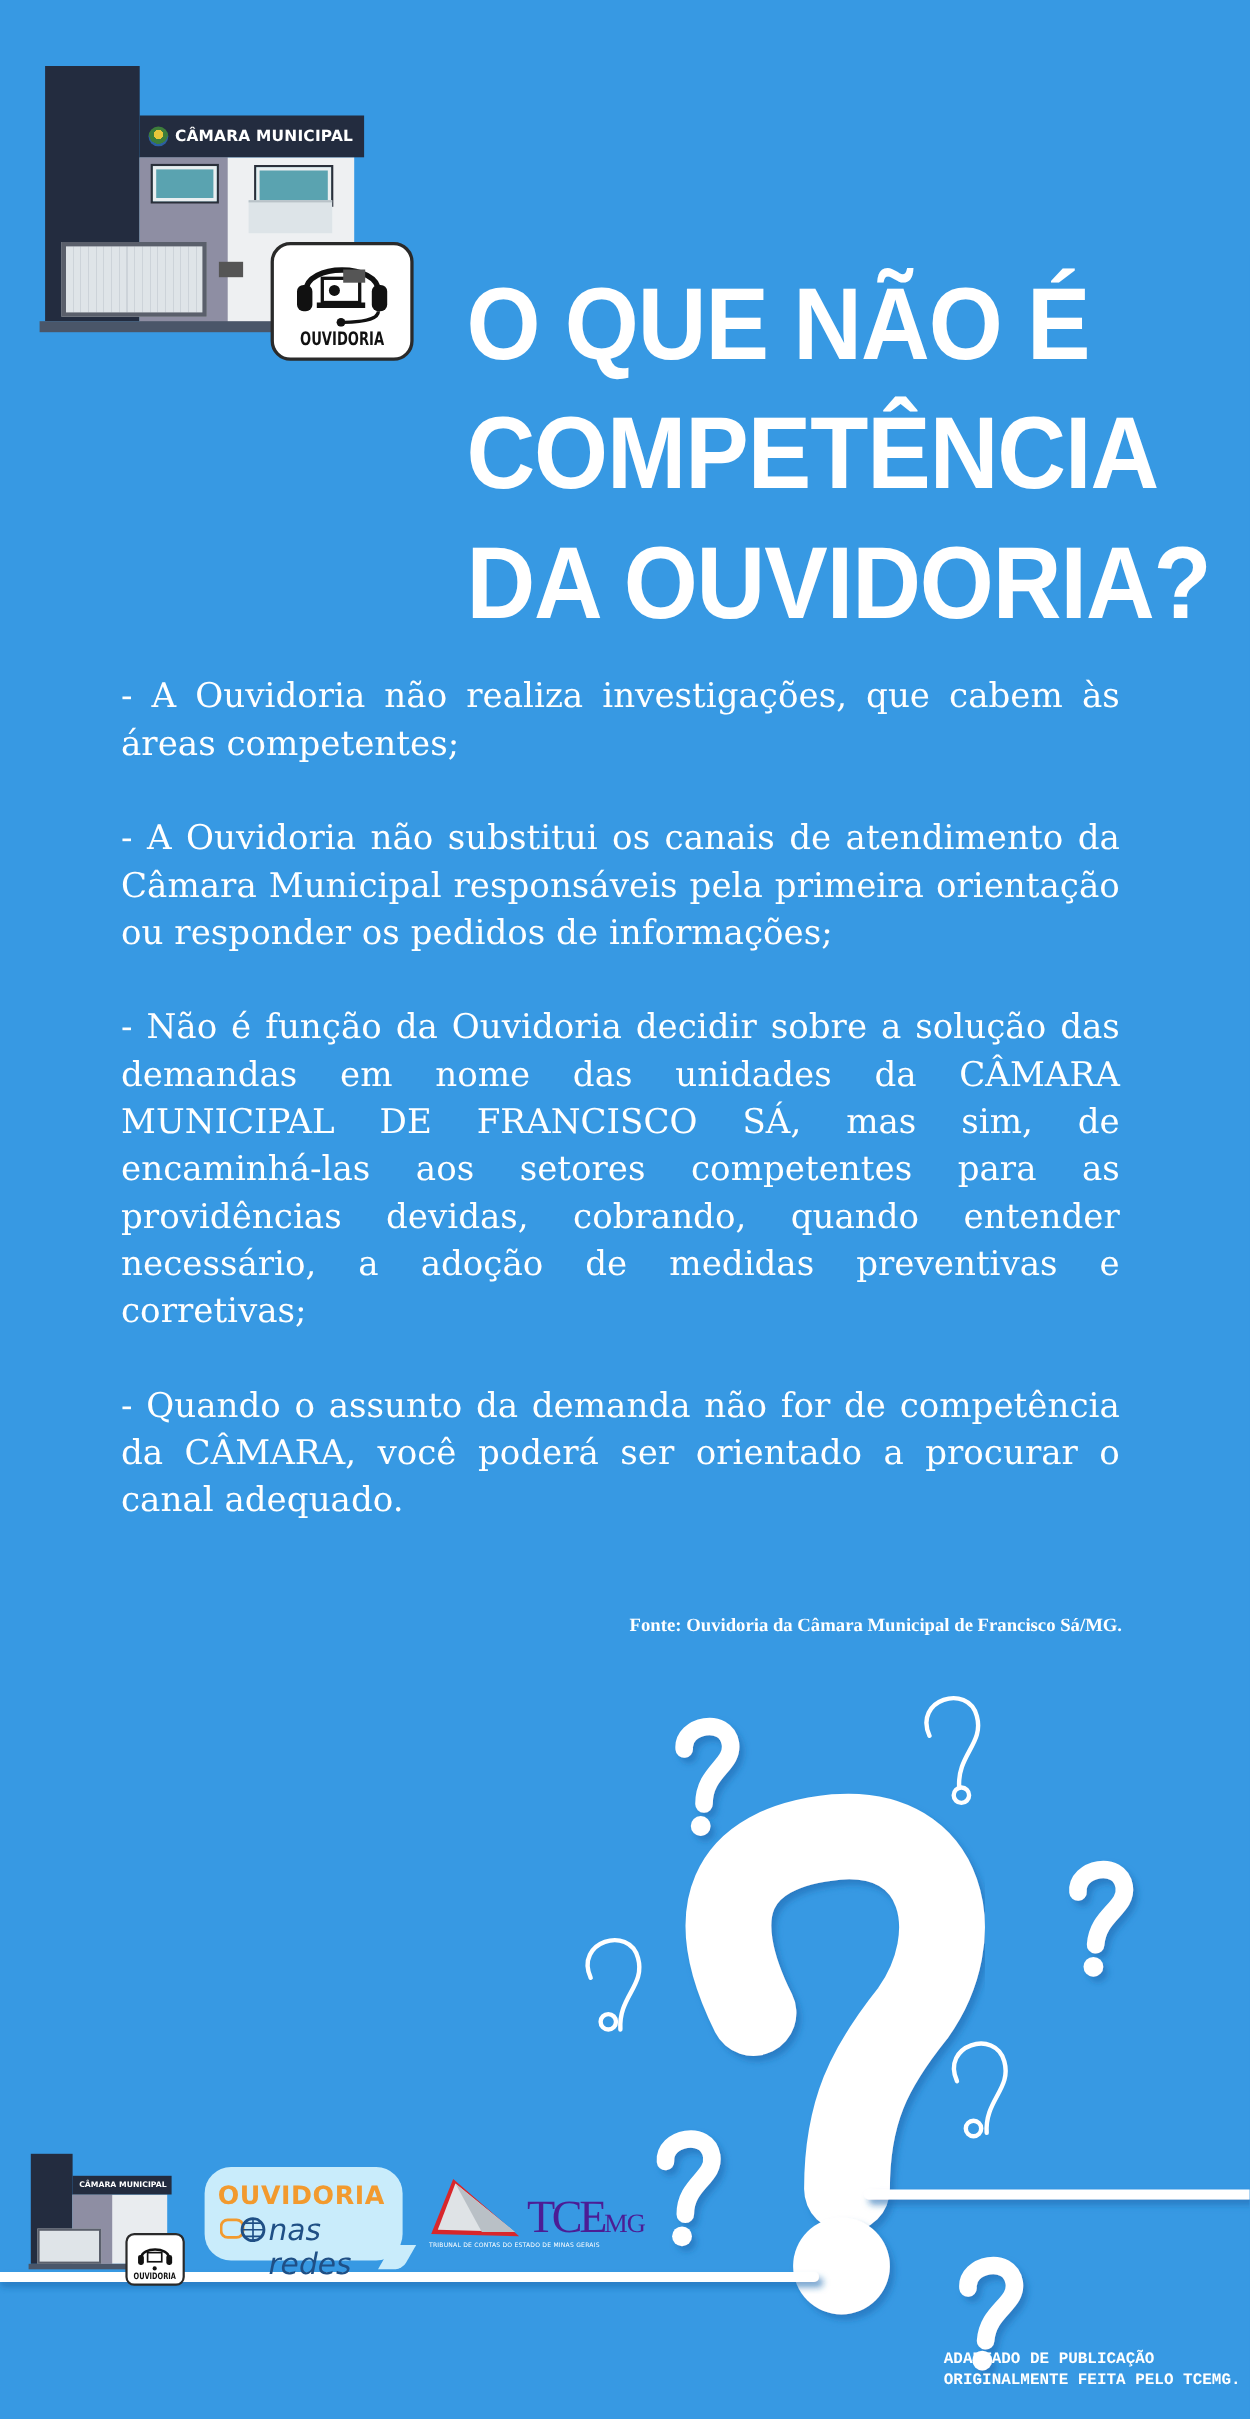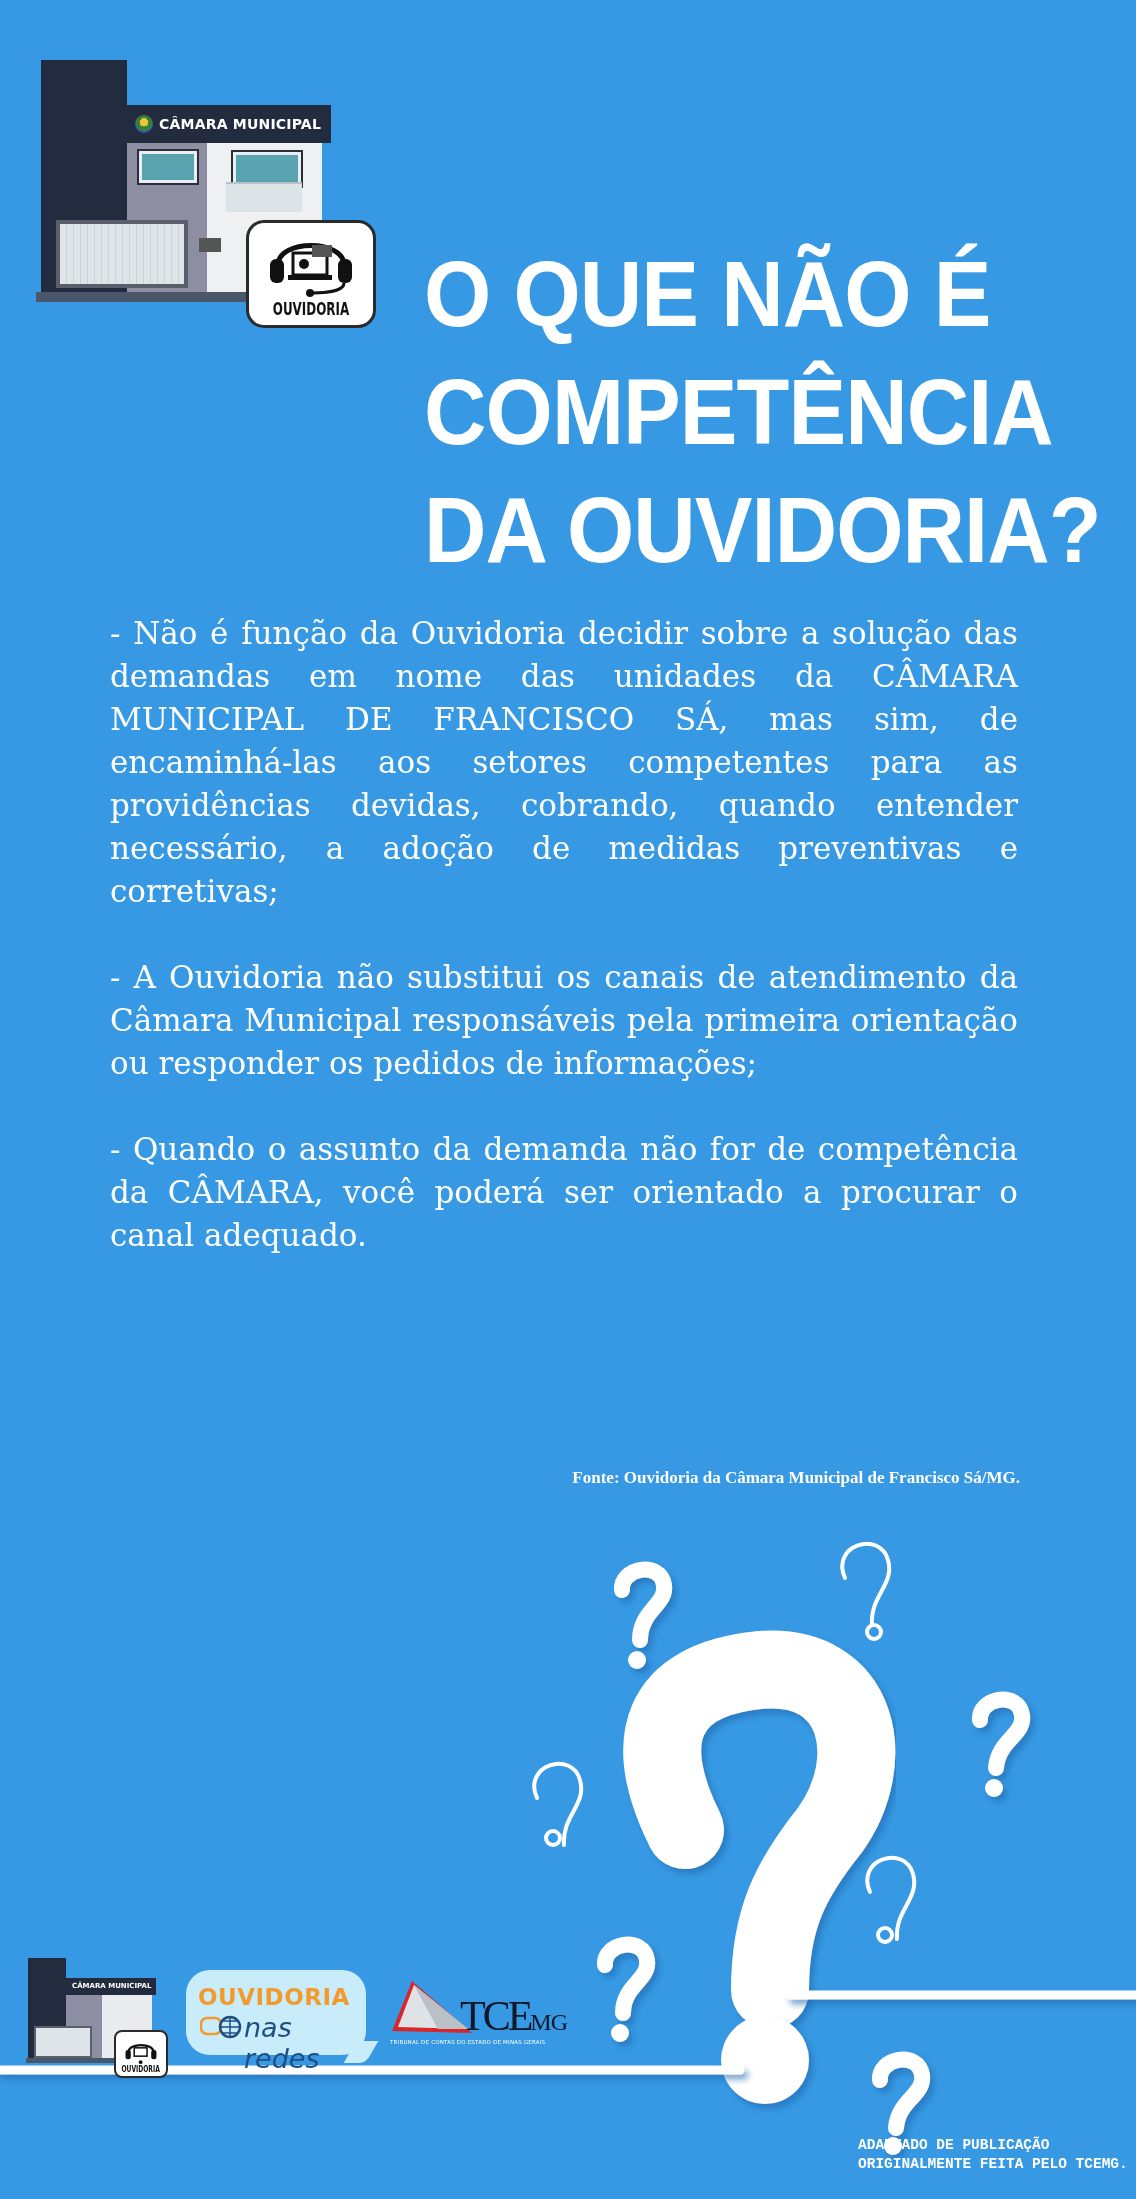--- a/index.html
+++ b/index.html
@@ -58,21 +58,21 @@
      display:flex; flex-direction:column; align-items:center; justify-content:flex-end; padding-bottom:2px; }
   .mini-badge .lbl { font-family:"DejaVu Sans",sans-serif; font-weight:bold; font-size:8px; color:#111; transform:scaleX(0.75); }
 
   .bubble { left: 186px; top: 1970px; width: 180px; height: 85px; background:#c9ecfb; border-radius: 24px; }
   .bubble::after { content:""; position:absolute; right:-6px; bottom:-8px; width:22px; height:22px; background:#c9ecfb; transform: skewX(-30deg); border-bottom-right-radius:6px; }
   .bubble .ouv { position:absolute; left: 12px; top: 14px; font-family:"DejaVu Sans", sans-serif; font-weight:bold; font-size: 23px; color:#f29a2e; letter-spacing:0.5px; }
   .bubble .redes { position:absolute; left: 58px; top: 42px; font-family:"DejaVu Sans", sans-serif; font-style:italic; font-size: 27px; color:#1f4f85; }
   .bubble svg { position:absolute; left: 14px; top: 44px; }
 
   .tce { left: 388px; top: 1975px; width: 200px; height: 80px; }
-  .tce .name { position:absolute; left: 72px; top: 20px; font-family:"Liberation Serif", serif; font-size: 42px; color:#0f172a; letter-spacing:-3px; line-height:42px; }
+  .tce .name { position:absolute; left: 91px; top: 20px; font-family:"Liberation Serif", serif; font-size: 42px; color:#4c1d95; letter-spacing:-3px; line-height:42px; }
   .tce .name small { font-size: 24px; letter-spacing:-1px; }
   .tce .sub { position:absolute; left: 2px; top: 64px; font-family:"DejaVu Sans", sans-serif; font-size: 5.5px; color:#fff; white-space:nowrap; letter-spacing:0.2px; }
 
   .credit { left: 858px; top: 2136px; width: 270px; font-family:Liberation Mono, monospace; font-weight:bold; font-size: 14.5px; line-height: 19px; }
 </style>
 </head>
 <body>
 
 <svg class="abs qart" viewBox="0 0 1136 2199" width="1136" height="2199">
   <defs>
@@ -147,22 +147,23 @@
   <div class="lbl">OUVIDORIA</div>
 </div>
 
 <div class="abs title">
   <div>O QUE NÃO É</div>
   <div>COMPETÊNCIA</div>
   <div>DA OUVIDORIA?</div>
 </div>
 
 <div class="abs body">
+  <p>- A Ouvidoria não realiza investigações, que cabem às áreas competentes;</p>
+  <p>- A Ouvidoria não substitui os canais de atendimento da Câmara Municipal responsáveis pela primeira orientação ou responder os pedidos de informações;</p>
   <p>- Não é função da Ouvidoria decidir sobre a solução das demandas em nome das unidades da CÂMARA MUNICIPAL DE FRANCISCO SÁ, mas sim, de encaminhá-las aos setores competentes para as providências devidas, cobrando, quando entender necessário, a adoção de medidas preventivas e corretivas;</p>
-  <p>- A Ouvidoria não substitui os canais de atendimento da Câmara Municipal responsáveis pela primeira orientação ou responder os pedidos de informações;</p>
   <p>- Quando o assunto da demanda não for de competência da CÂMARA, você poderá ser orientado a procurar o canal adequado.</p>
 </div>
 
 <div class="abs source">Fonte: Ouvidoria da Câmara Municipal de Francisco Sá/MG.</div>
 
 <div class="abs mini-bldg">
   <div class="tower"></div>
   <div class="facade"></div>
   <div class="lav"></div>
   <div class="sign">CÂMARA MUNICIPAL</div>

